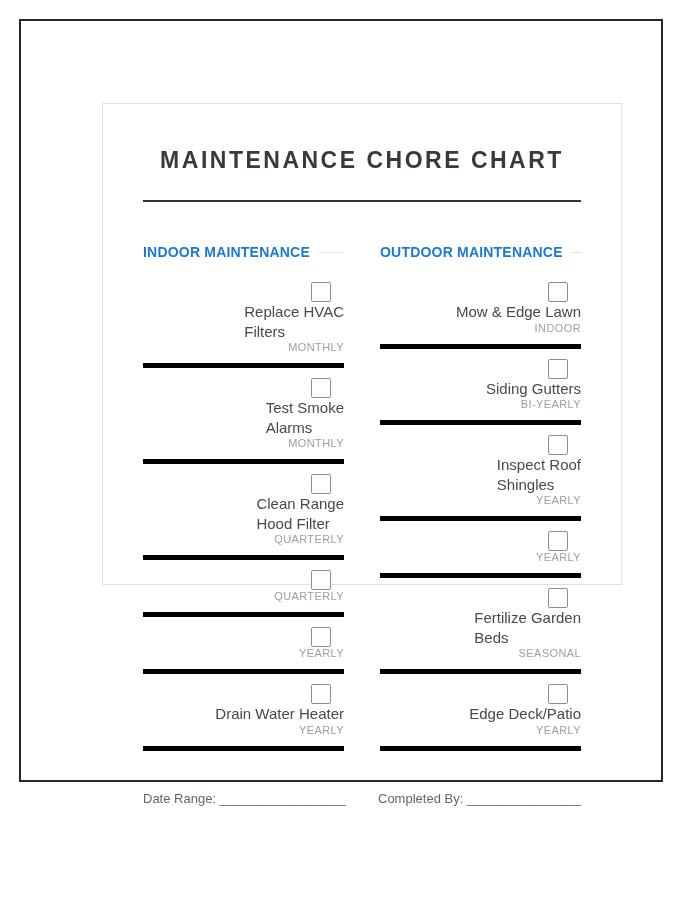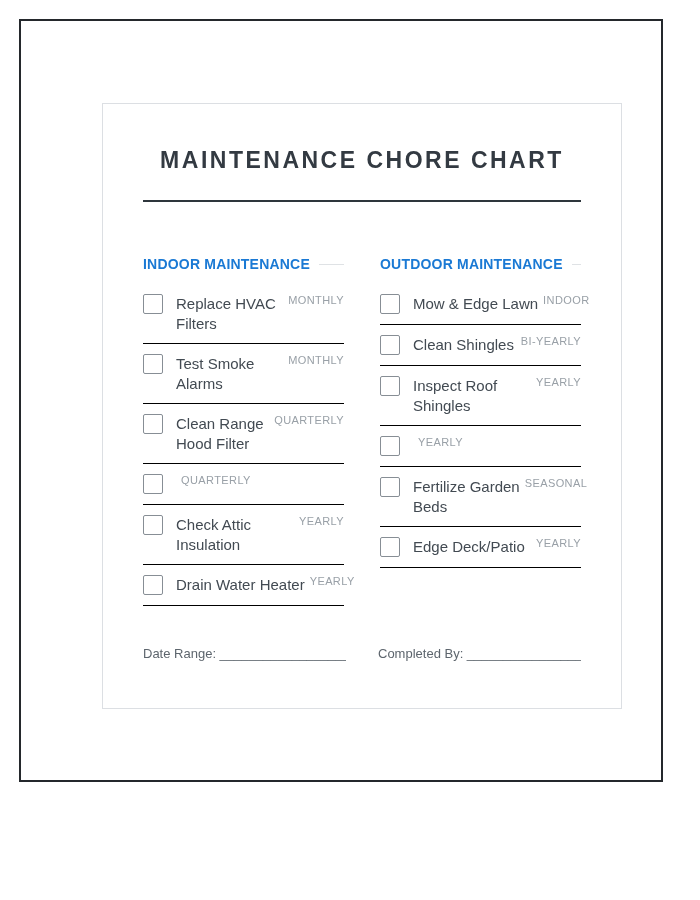--- a/index.html
+++ b/index.html
@@ -14,21 +14,21 @@
     position: absolute;
     left: 19px; top: 19px;
     width: 644px; height: 763px;
     border: 2px solid #24282c;
     background: #fff;
   }
 
   .card {
     position: absolute;
     left: 81px; top: 82px;
-    width: 520px; height: 606px;
+    width: 520px; height: 482px;
     border: 1px solid #dcdfe3;
     background: #fff;
     padding: 42px 40px 0 40px;
   }
 
   .title {
     text-align: center;
     font-size: 23px;
     font-weight: bold;
     letter-spacing: 2.5px;
@@ -40,21 +40,21 @@
     height: 2px;
     background: #2e363c;
     margin-top: 26px;
   }
 
   .columns {
     display: flex;
     gap: 36px;
     margin-top: 42px;
   }
-  .column { flex: 1; min-width: 0; margin-top: 12px; }
+  .column { flex: 1; min-width: 0; }
 
   .section-heading {
     display: flex;
     align-items: center;
     gap: 9px;
     margin: 0 0 12px 0;
   }
   .section-heading .heading-text {
     font-size: 14px;
     font-weight: bold;
@@ -64,23 +64,24 @@
   }
   .section-heading .heading-rule {
     flex: 1;
     height: 1px;
     background: #dfe2e5;
     min-width: 8px;
   }
 
   .chore-row {
     display: flex;
-    align-items: flex-start;
+    align-items: flex-end;
     padding: 10px 0;
-    border-bottom: 1px solid #000000;
+    border-bottom: 5px solid #000000;
+    flex-direction: column;
   }
   .checkbox {
     width: 20px; height: 20px;
     border: 1.5px solid #878e95;
     border-radius: 2px;
     background: #fff;
     flex-shrink: 0;
     margin-right: 13px;
     cursor: pointer;
   }
@@ -149,22 +150,20 @@
                 <span class="chore-label">Clean Range
 Hood Filter</span>
                 <span class="chore-frequency">QUARTERLY</span>
               </div>
               <div class="chore-row">
                 <span class="checkbox"></span>
                 <span class="chore-frequency">QUARTERLY</span>
               </div>
               <div class="chore-row">
                 <span class="checkbox"></span>
-                <span class="chore-label">Check Attic
-Insulation</span>
                 <span class="chore-frequency">YEARLY</span>
               </div>
               <div class="chore-row">
                 <span class="checkbox"></span>
                 <span class="chore-label">Drain Water Heater</span>
                 <span class="chore-frequency">YEARLY</span>
               </div>
             </div>
         </div>
 
@@ -174,21 +173,21 @@
             <span class="heading-rule"></span>
           </h2>
           <div class="items">
               <div class="chore-row">
                 <span class="checkbox"></span>
                 <span class="chore-label">Mow &amp; Edge Lawn</span>
                 <span class="chore-frequency">INDOOR</span>
               </div>
               <div class="chore-row">
                 <span class="checkbox"></span>
-                <span class="chore-label">Clean Shingles</span>
+                <span class="chore-label">Siding Gutters</span>
                 <span class="chore-frequency">BI-YEARLY</span>
               </div>
               <div class="chore-row">
                 <span class="checkbox"></span>
                 <span class="chore-label">Inspect Roof
 Shingles</span>
                 <span class="chore-frequency">YEARLY</span>
               </div>
               <div class="chore-row">
                 <span class="checkbox"></span>

